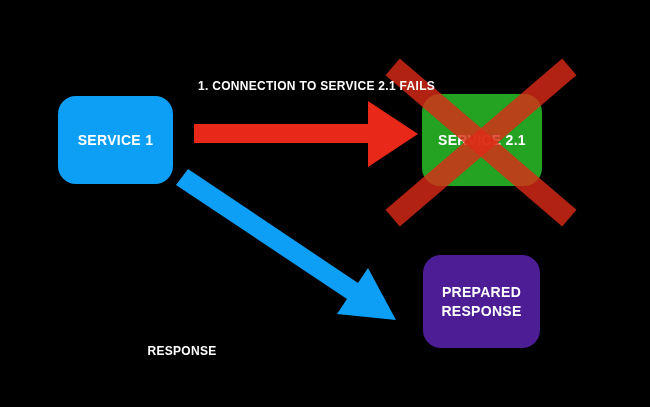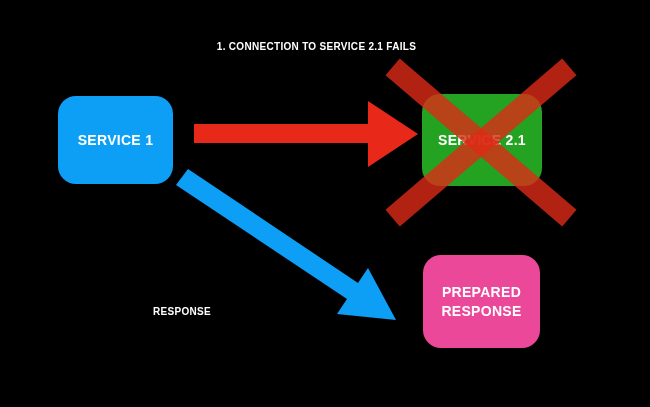--- a/index.html
+++ b/index.html
@@ -20,26 +20,27 @@
     position: absolute;
     left: 0;
     top: 0;
     width: 650px;
     height: 407px;
     pointer-events: none;
   }
   .caption {
     position: absolute;
     color: #fff;
-    font-size: 10px;
+    font-size: 12px;
     line-height: 19px;
     text-align: center;
     letter-spacing: 0.3px;
     white-space: pre-line;
     z-index: 4;
+    margin-top: 40px;
   }
   .title {
     left: 0;
     top: 37px;
     width: 633px;
   }
   .step2 {
     left: 32px;
     top: 283px;
     width: 300px;
@@ -74,21 +75,21 @@
   </svg>
 
   <div class="node node-service1" style="background-color: rgb(13, 159, 246); align-items: center;">
     <span>SERVICE 1</span>
   </div>
 
   <div class="node node-service21" style="background-color: rgb(35, 163, 33);">
     <span>SERVICE 2.1</span>
   </div>
 
-  <div class="node node-prepared" style="background-color: #ec4899;">
+  <div class="node node-prepared" style="background-color: #4c1d95;">
     <span><span>PREPARED</span><br><span>RESPONSE</span></span>
   </div>
 
   <svg class="layer x-layer" viewBox="0 0 650 407">
     <g stroke-width="22" stroke-linecap="square" stroke-opacity="0.8">
       <line x1="401" y1="74" x2="561" y2="211" stroke="#DD2A17"></line>
       <line x1="561" y1="74" x2="401" y2="211" stroke="#DD2A17"></line>
     </g>
   </svg>
 

